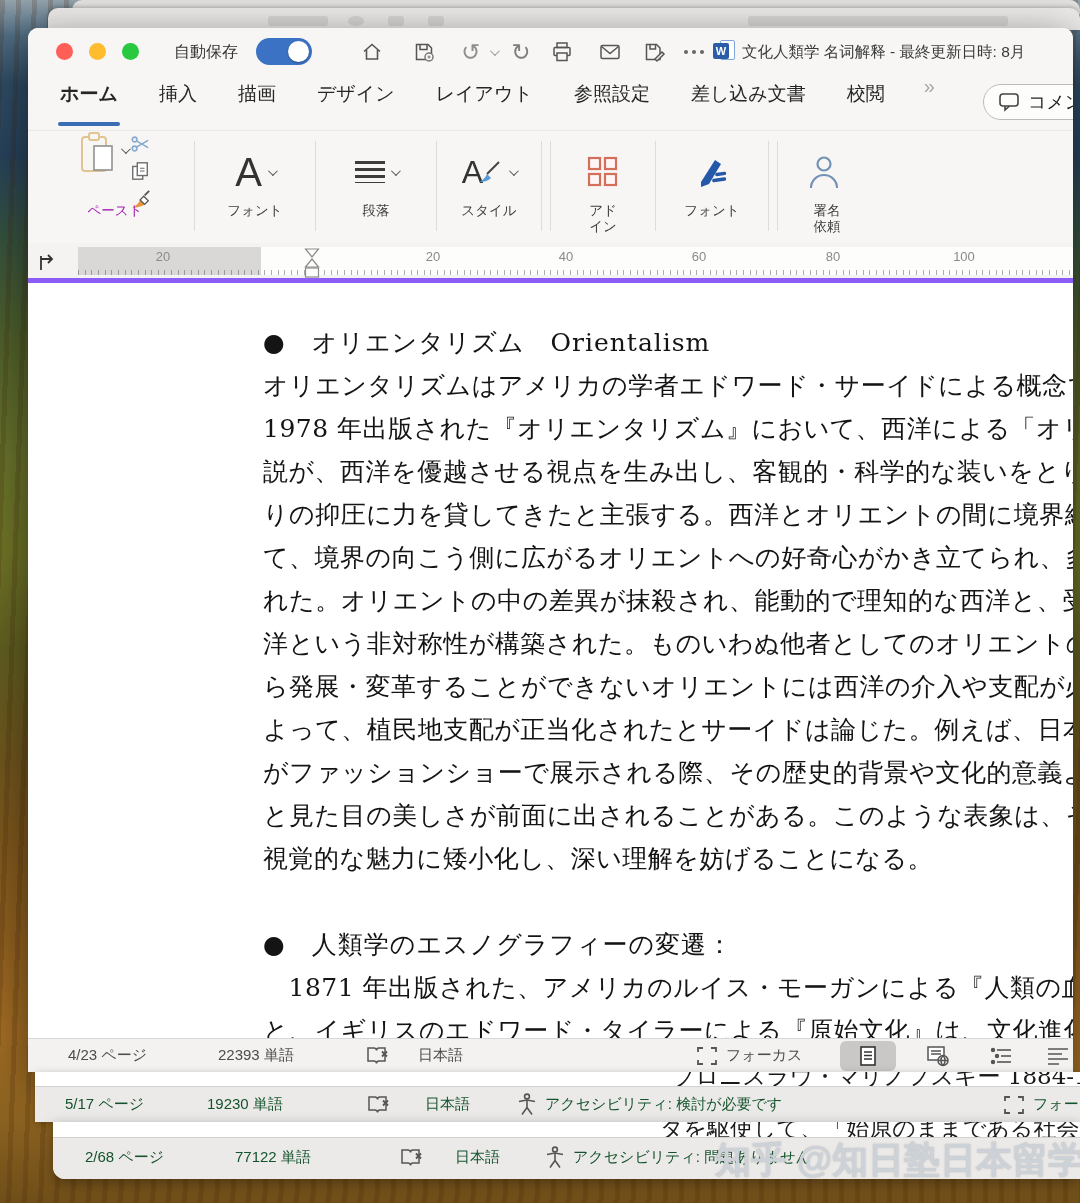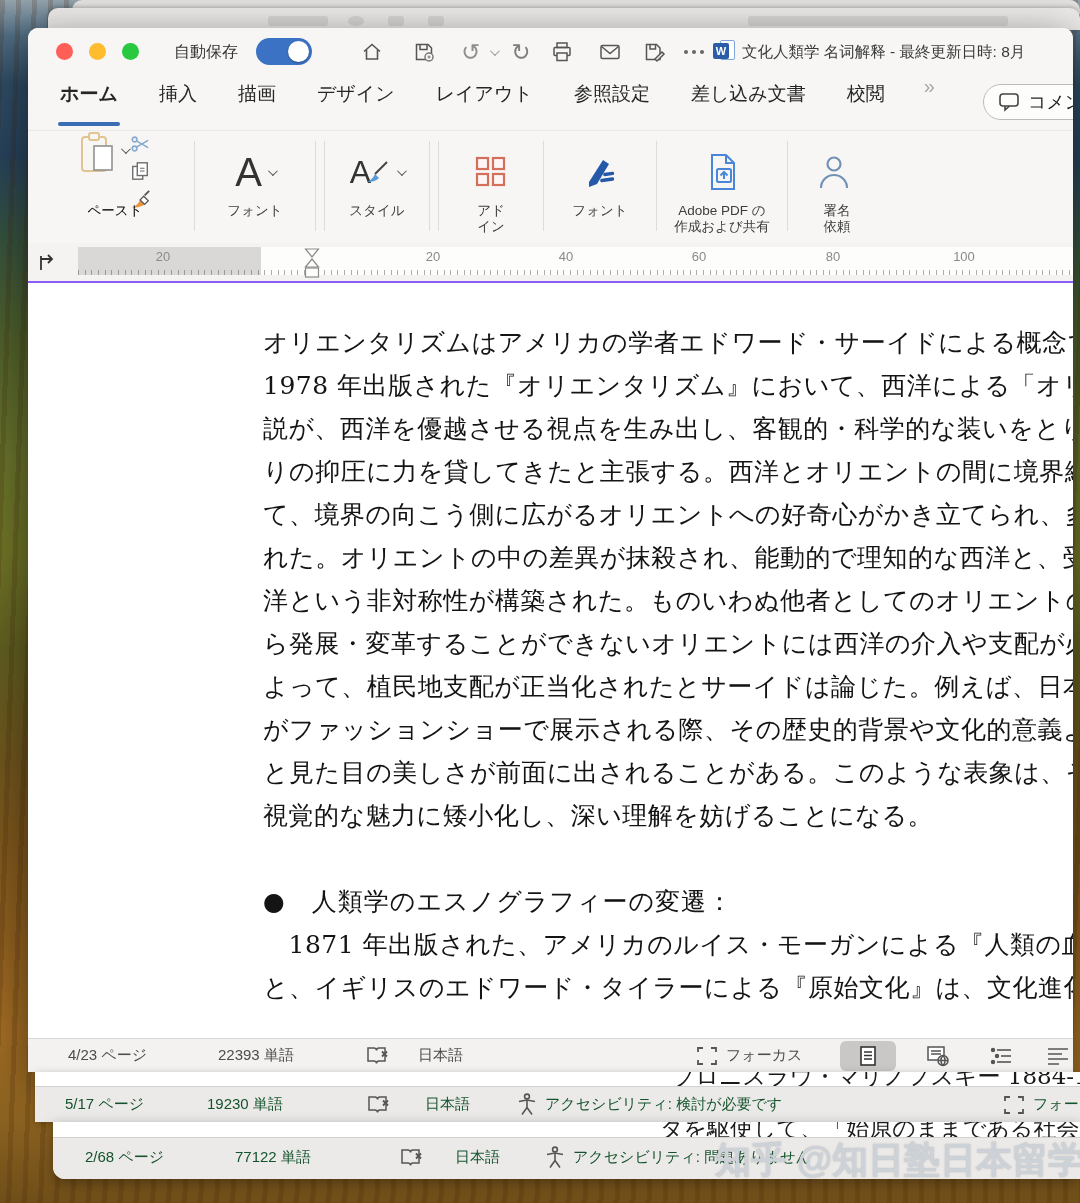--- a/index.html
+++ b/index.html
@@ -43,31 +43,31 @@
   .tab.active { font-weight:bold; }
   .tab.active::after { content:""; position:absolute; left:0; right:0; bottom:4px; height:4px; border-radius:2px; background:#3a6cb4; }
   .tab-overflow { font-size:20px; color:#a7a6a4; letter-spacing:-2px; }
   .comment-btn { position:absolute; left:955px; top:9px; height:36px; width:140px; border:1px solid #bdbbb8; border-radius:18px; background:#fdfdfc; display:flex; align-items:center; gap:8px; padding-left:14px; font-size:18px; color:#222; }
 
   
   .ribbon { position:relative; height:113px; background:#f7f6f5; border-top:1px solid #eceae8; display:flex; padding-left:12px; }
   .rg { position:relative; display:flex; flex-direction:column; align-items:center; padding-top:10px; }
   .rg .iconzone { height:62px; display:flex; align-items:center; justify-content:center; }
   .rg .lbl { font-size:13.5px; color:#3d3d3d; line-height:16px; text-align:center; white-space:nowrap; }
-  .rg .lbl.dis { color:#000000; }
+  .rg .lbl.dis { color:#a21caf; }
   .sep { width:1px; background:#dddcda; margin:10px 4px 12px; }
   .chv { display:inline-block; width:7px; height:7px; border-right:1.6px solid #555; border-bottom:1.6px solid #555; transform:rotate(45deg) translateY(-2px); margin-left:6px; }
   .clipgroup { display:flex; gap:10px; align-items:flex-start; }
   .smallcol { display:flex; flex-direction:column; gap:4px; padding-top:4px; }
   .bigA { font-size:40px; color:#333; line-height:44px; }
   .paraicon { width:30px; height:22px; background:repeating-linear-gradient(180deg,#3c3c3c 0 2.5px,transparent 2.5px 7px); }
   .lbl2 { height:32px; }
 
   
-  .rulerrow { position:relative; height:40px; background:#f4f3f2; border-bottom:2px solid #8b5cf6; }
+  .rulerrow { position:relative; height:40px; background:#f4f3f2; border-bottom:5px solid #8b5cf6; }
   .tabsel { position:absolute; left:8px; top:7px; }
   .ruler { position:absolute; left:50px; top:4px; right:0; height:28px; background:#fdfdfc;
     background-image:repeating-linear-gradient(90deg,#adadab 0 1px,transparent 1px 6.65px);
     background-size:100% 5px; background-position:0 100%; background-repeat:no-repeat; }
   .ruler .margin { position:absolute; left:0; top:0; width:183px; height:100%; background:#d9d8d6;
     background-image:repeating-linear-gradient(90deg,#9a9a98 0 1px,transparent 1px 6.65px);
     background-size:100% 5px; background-position:0 100%; background-repeat:no-repeat; }
   .rnum { position:absolute; top:2px; width:34px; text-align:center; font-size:13px; color:#8a8a88; }
   .ind-wrap { position:absolute; left:226px; top:1px; }
 
@@ -239,20 +239,27 @@
 
       <div class="rg" style="width:112px;">
         <div class="iconzone">
           <span class="bigA">A</span>
           <span class="chv"></span>
         </div>
         <div class="lbl">フォント</div>
       </div>
       <div class="sep"></div>
 
+      <div class="rg" style="width:112px;">
+        <div class="iconzone">
+          <span class="paraicon"></span>
+          <span class="chv"></span>
+        </div>
+        <div class="lbl">段落</div>
+      </div>
       <div class="sep"></div>
 
       <div class="rg" style="width:96px;">
         <div class="iconzone" style="position:relative;">
           <span style="font-size:32px;color:#333;">A</span>
           <svg width="26" height="24" viewBox="0 0 26 24" style="margin-left:-6px;">
               <path d="M2 22 C6 20 8 18 10 14 l4 4 C11 21 7 22 2 22 Z" fill="#5b9bd5"></path>
               <path d="M10 14 L22 2" stroke="#444" stroke-width="2" fill="none"></path>
             </svg>
           <span class="chv"></span>
@@ -283,33 +290,20 @@
           <svg width="34" height="32" viewBox="0 0 34 32">
             <path d="M6 26 L20 4 l6 4 L14 28 l-8 3 Z" fill="#2458a8"></path>
             <rect x="20" y="17" width="11" height="3.4" rx="1.5" fill="#2458a8" transform="rotate(-8 20 17)"></rect>
             <rect x="17" y="23" width="14" height="3.4" rx="1.5" fill="#2458a8" transform="rotate(-8 17 23)"></rect>
           </svg>
         </div>
         <div class="lbl">フォント</div>
       </div>
       <div class="sep"></div>
 
-      <div class="rg" style="width:122px;">
-        <div class="iconzone">
-          <svg width="32" height="38" viewBox="0 0 32 38" fill="none" stroke="#4a86d8" stroke-width="2">
-            <path d="M6 2 h14 l8 8 v26 h-22 z"></path>
-              <path d="M20 2 v8 h8"></path>
-            <rect x="11" y="16" width="14" height="13" rx="1.5"></rect>
-            <path d="M18 26 v-7 m-3.5 3.5 l3.5 -3.5 l3.5 3.5"></path>
-          </svg>
-        </div>
-        <div class="lbl lbl2">
-          <span>Adobe PDF の</span><br><span>作成および共有</span>
-        </div>
-      </div>
       <div class="sep"></div>
 
       <div class="rg" style="width:90px;">
         <div class="iconzone">
           <svg width="36" height="36" viewBox="0 0 36 36" fill="none" stroke="#7292b5" stroke-width="2.2">
             <circle cx="15" cy="10" r="6.5"></circle>
               <path d="M2 34 a13 13 0 0 1 26 0"></path>
           </svg>
         </div>
         <div class="lbl lbl2">
@@ -339,20 +333,21 @@
             <path d="M1.5 1 h13 l-6.5 8 z" fill="#fdfdfc" stroke="#8a8a88" stroke-width="1.2"></path>
             <path d="M1.5 19 l6.5 -8 6.5 8 z" fill="#fdfdfc" stroke="#8a8a88" stroke-width="1.2"></path>
             <rect x="1.5" y="20" width="13" height="9" fill="#fdfdfc" stroke="#8a8a88" stroke-width="1.2"></rect>
           </svg>
         </span>
       </div>
     </div>
 
     <div class="docarea">
       <div class="pad"></div>
+      <div class="dl h">●　オリエンタリズム　Orientalism</div>
       <div class="dl">オリエンタリズムはアメリカの学者エドワード・サーイドによる概念であ</div>
       <div class="dl">1978 年出版された『オリエンタリズム』において、西洋による「オリエン</div>
       <div class="dl">説が、西洋を優越させる視点を生み出し、客観的・科学的な装いをとりつ</div>
       <div class="dl">りの抑圧に力を貸してきたと主張する。西洋とオリエントの間に境界線を</div>
       <div class="dl">て、境界の向こう側に広がるオリエントへの好奇心がかき立てられ、多くの</div>
       <div class="dl">れた。オリエントの中の差異が抹殺され、能動的で理知的な西洋と、受動的</div>
       <div class="dl">洋という非対称性が構築された。ものいわぬ他者としてのオリエントの言説</div>
       <div class="dl">ら発展・変革することができないオリエントには西洋の介入や支配が必要</div>
       <div class="dl">よって、植民地支配が正当化されたとサーイドは論じた。例えば、日本の着</div>
       <div class="dl">がファッションショーで展示される際、その歴史的背景や文化的意義より</div>

